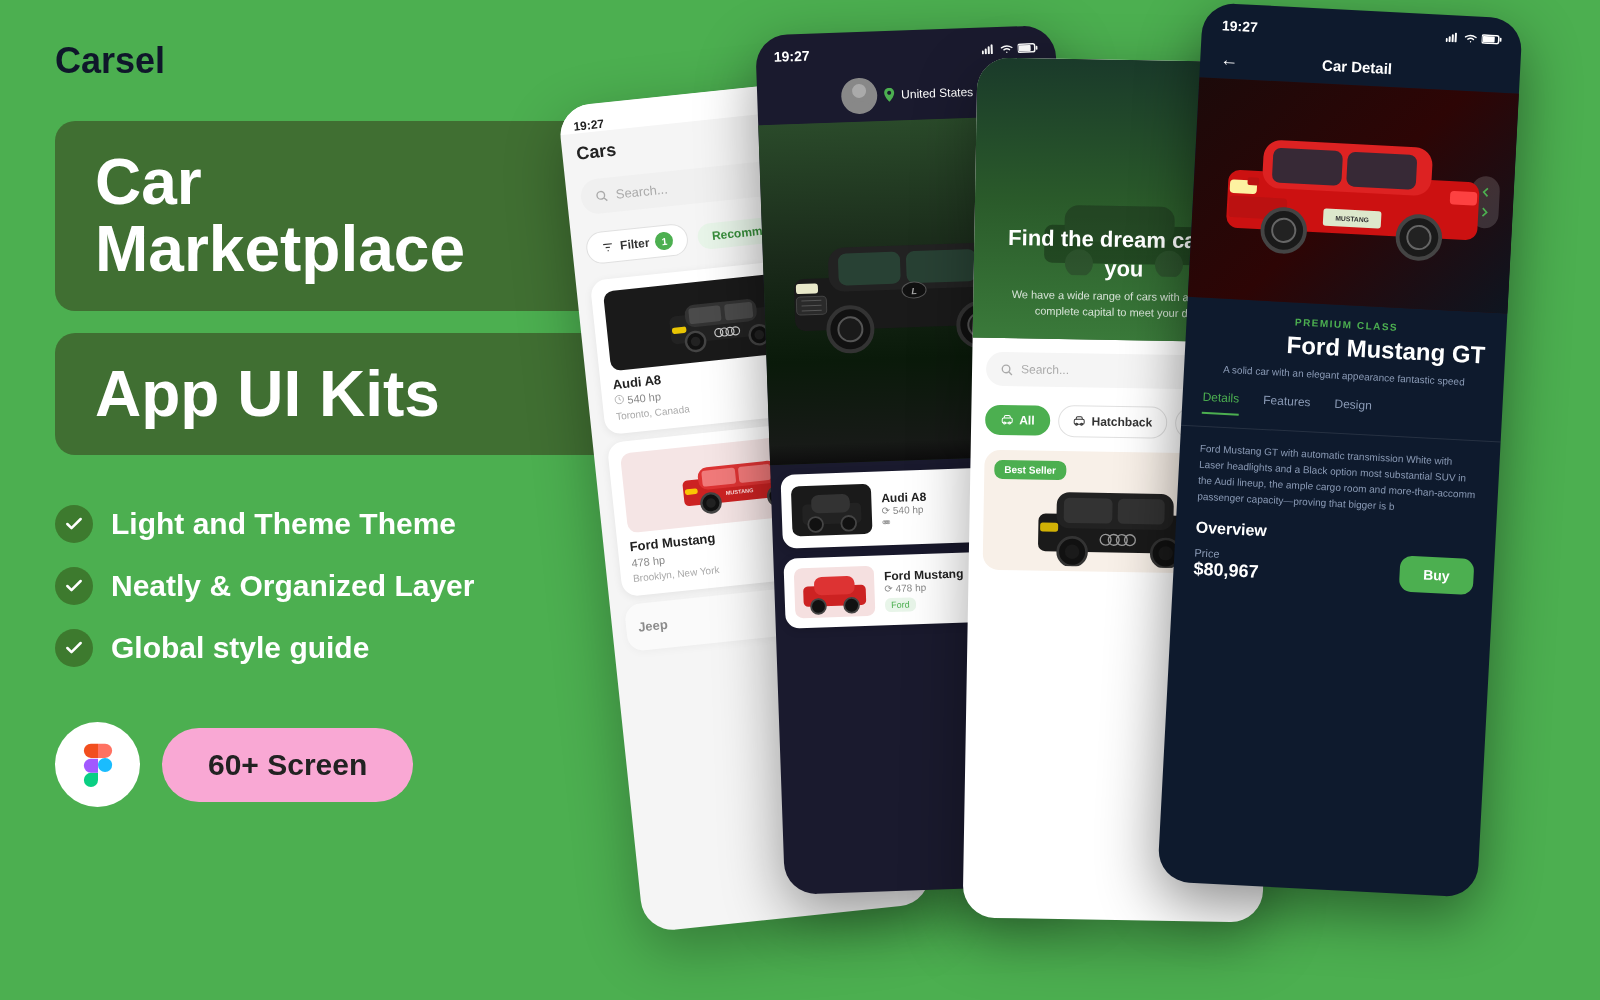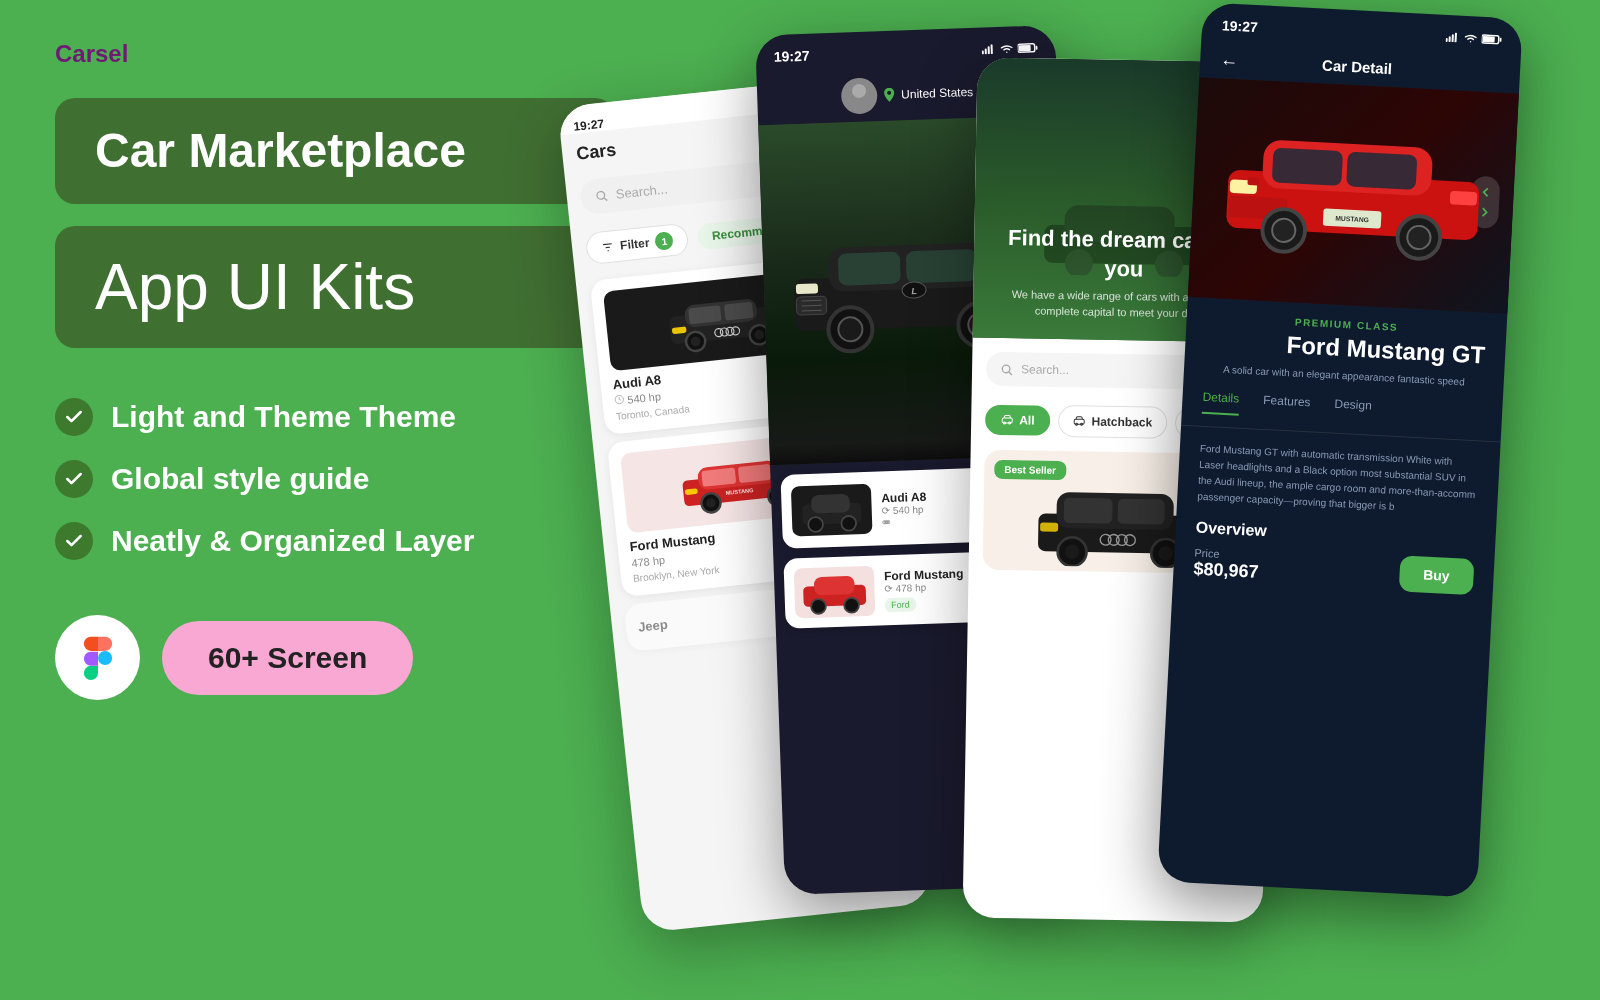--- a/index.html
+++ b/index.html
@@ -21,51 +21,51 @@
 
     
     .left-panel {
       position: absolute;
       left: 55px;
       top: 40px;
       width: 560px;
     }
 
     .brand-title {
-      color: #701a75;
-      font-size: 24px;
+      color: #0f172a;
+      font-size: 36px;
       font-weight: 800;
-      margin-bottom: 30px;
+      margin-bottom: 39px;
     }
 
     .headline-box {
       background: rgba(60, 90, 40, 0.75);
       border-radius: 20px;
       padding: 28px 40px;
       margin-bottom: 22px;
     }
 
     .headline-box h1 {
       color: #fff;
-      font-size: 48px;
+      font-size: 64px;
       font-weight: 900;
       line-height: 1.05;
     }
 
     .subheadline-box {
       background: rgba(60, 90, 40, 0.75);
       border-radius: 20px;
       padding: 24px 40px;
       margin-bottom: 50px;
     }
 
     .subheadline-box h2 {
       color: #fff;
       font-size: 64px;
-      font-weight: 400;
+      font-weight: 700;
     }
 
     .feature-list {
       list-style: none;
       margin-bottom: 55px;
     }
 
     .feature-list li {
       display: flex;
       align-items: center;
@@ -594,29 +594,29 @@
         </svg>
       </div>
       <span class="feature-text">Light and Theme Theme</span>
     </li>
     <li>
       <div class="check-icon">
         <svg viewBox="0 0 24 24" fill="none" stroke="#fff" stroke-width="3" stroke-linecap="round" stroke-linejoin="round">
           <polyline points="20 6 9 17 4 12"></polyline>
         </svg>
       </div>
-      <span class="feature-text">Global style guide</span>
+      <span class="feature-text">Neatly &amp; Organized Layer</span>
     </li>
     <li>
       <div class="check-icon">
         <svg viewBox="0 0 24 24" fill="none" stroke="#fff" stroke-width="3" stroke-linecap="round" stroke-linejoin="round">
           <polyline points="20 6 9 17 4 12"></polyline>
         </svg>
       </div>
-      <span class="feature-text">Neatly &amp; Organized Layer</span>
+      <span class="feature-text">Global style guide</span>
     </li>
   </ul>
 
   <div class="bottom-bar">
     <div class="figma-badge">
 
       <svg class="figma-icon" viewBox="0 0 38 56">
         <path d="M19 28a9 9 0 1 1 18 0 9 9 0 0 1-18 0z" fill="#1abcfe"></path>
         <path d="M1 47a9 9 0 0 1 9-9h9v9a9 9 0 0 1-18 0z" fill="#0acf83"></path>
         <path d="M19 1v18h9a9 9 0 0 0 0-18h-9z" fill="#ff7262"></path>

